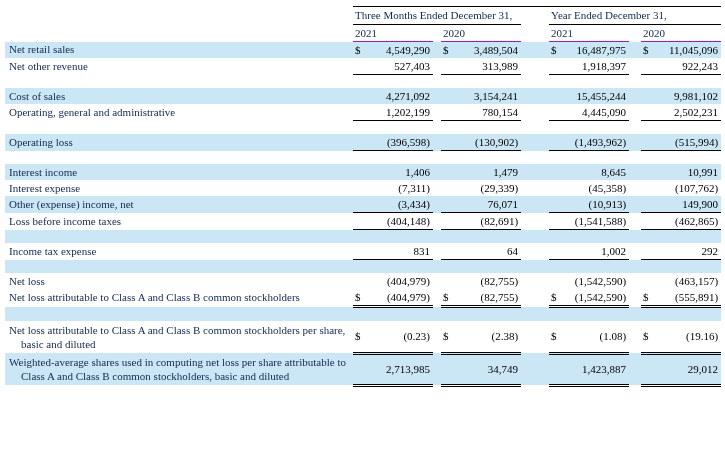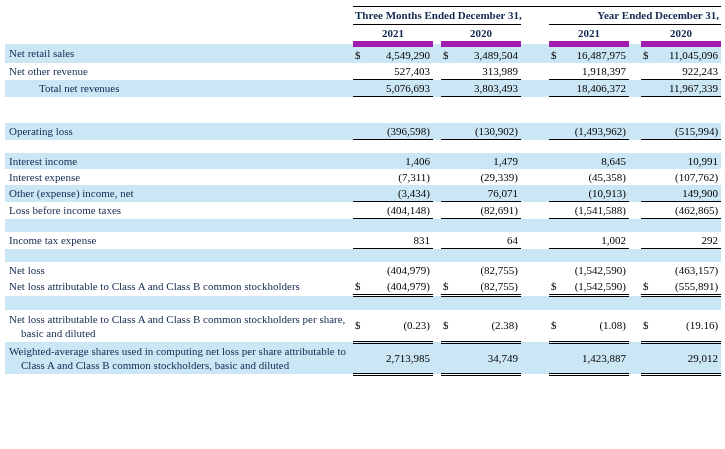--- a/index.html
+++ b/index.html
@@ -38,31 +38,30 @@
   .lbl.ind { padding-left: 34px; }
   .lbl.hang {
     white-space: normal;
     padding-left: 16px;
     text-indent: -12px;
     line-height: 14px;
     padding-top: 2px;
     padding-bottom: 2px;
   }
   .grp {
-    font-weight: bold;
-    text-align: right;
+    font-weight: normal;
+    text-align: left;
     border-bottom: 1px solid #000;
     white-space: nowrap;
     color: #13294f;
   }
   .topline { border-top: 1px solid #000; }
   .yr {
-    font-weight: bold;
-    text-align: center;
-    border-bottom: 6px solid #a21caf;
+    font-weight: normal;
+    border-bottom: 1px solid #a21caf;
     color: #13294f;
   }
   .yr-row td { height: 16px; }
   .grp-row td { height: 17px; }
   .num {
     text-align: right;
     padding-right: 3px;
     color: #000;
   }
   .dollar {
@@ -132,36 +131,50 @@
           <td></td>
           <td class="dollar u-single"></td>
           <td class="num u-single">313,989</td>
           <td></td>
           <td class="dollar u-single"></td>
           <td class="num u-single">1,918,397</td>
           <td></td>
           <td class="dollar u-single"></td>
           <td class="num u-single">922,243</td>
         </tr>
-        <tr class="hl row">
-          <td class="lbl ind">Total net revenues</td>
-          <td class="dollar u-single"></td>
-          <td class="num u-single">5,076,693</td>
-          <td></td>
-          <td class="dollar u-single"></td>
-          <td class="num u-single">3,803,493</td>
-          <td></td>
-          <td class="dollar u-single"></td>
-          <td class="num u-single">18,406,372</td>
-          <td></td>
-          <td class="dollar u-single"></td>
-          <td class="num u-single">11,967,339</td>
-        </tr>
         <tr class="spacer">
           <td colspan="12"></td>
+        </tr>
+        <tr class="hl row">
+          <td class="lbl">Cost of sales</td>
+          <td class="dollar u-none"></td>
+          <td class="num u-none">4,271,092</td>
+          <td></td>
+          <td class="dollar u-none"></td>
+          <td class="num u-none">3,154,241</td>
+          <td></td>
+          <td class="dollar u-none"></td>
+          <td class="num u-none">15,455,244</td>
+          <td></td>
+          <td class="dollar u-none"></td>
+          <td class="num u-none">9,981,102</td>
+        </tr>
+        <tr class="row">
+          <td class="lbl">Operating, general and administrative</td>
+          <td class="dollar u-single"></td>
+          <td class="num u-single">1,202,199</td>
+          <td></td>
+          <td class="dollar u-single"></td>
+          <td class="num u-single">780,154</td>
+          <td></td>
+          <td class="dollar u-single"></td>
+          <td class="num u-single">4,445,090</td>
+          <td></td>
+          <td class="dollar u-single"></td>
+          <td class="num u-single">2,502,231</td>
         </tr>
         <tr class="spacer">
           <td colspan="12"></td>
         </tr>
         <tr class="hl row">
           <td class="lbl">Operating loss</td>
           <td class="dollar u-single"></td>
           <td class="num u-single">(396,598)</td>
           <td></td>
           <td class="dollar u-single"></td>

